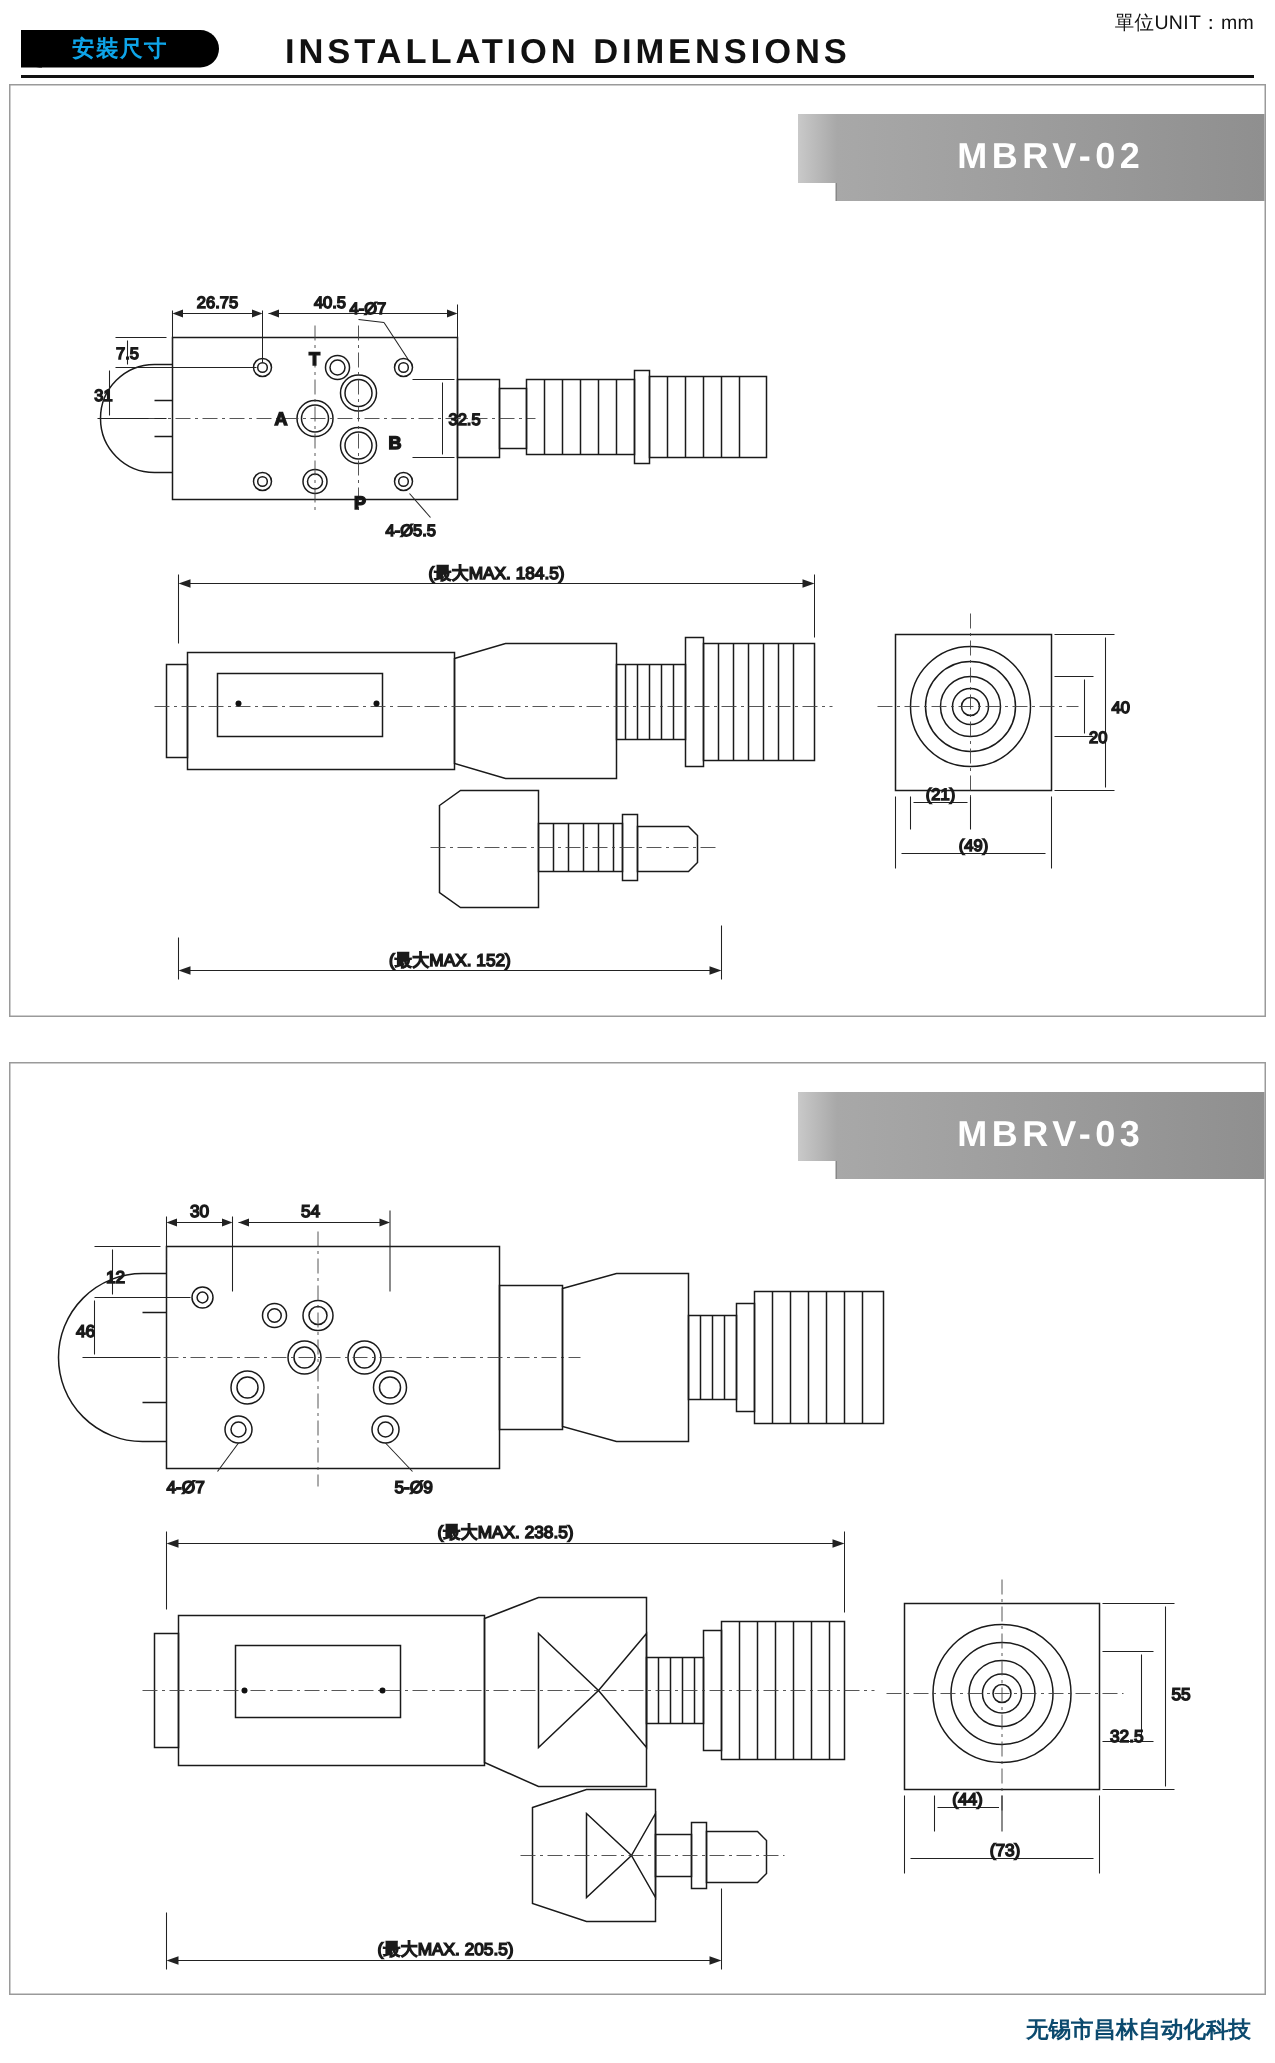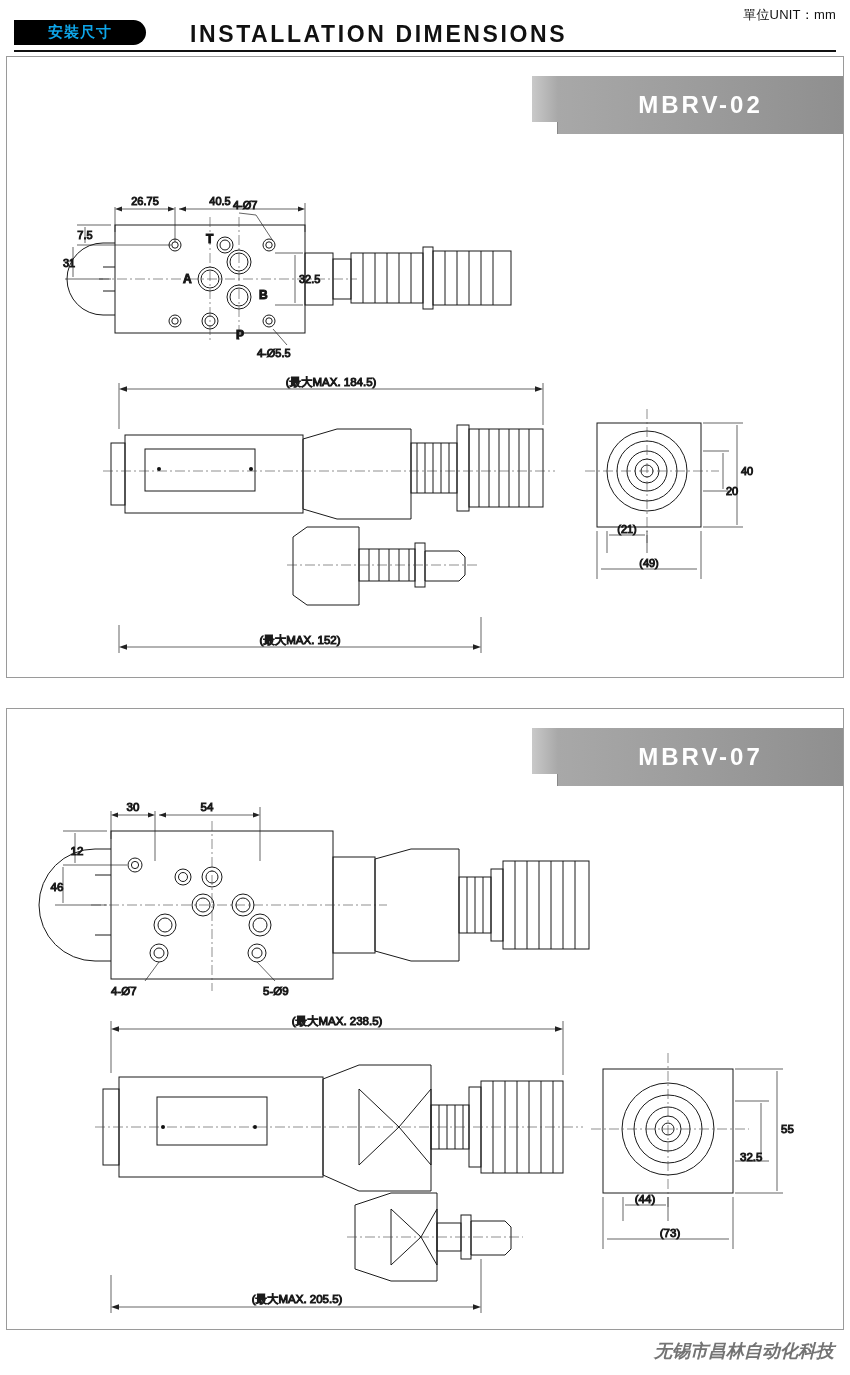--- a/index.html
+++ b/index.html
@@ -149,24 +149,23 @@
     color: rgba(120, 120, 190, 0.75);
     font-family: "DejaVu Serif", serif;
     letter-spacing: 1px;
   }
 
   
   .footer {
     position: absolute;
     right: 16px;
     bottom: 12px;
-    font-size: 18px;
+    font-size: 15px;
     font-weight: bold;
-    color: #737373;
-    font-style: italic;
+    color: #0c4a6e;
   }
 
   
   .dwg { position: absolute; left: 0; top: 0; }
   text { font-family: "Liberation Sans", sans-serif; }
 </style>
 </head>
 <body>
 
 <div class="page">
@@ -394,21 +393,21 @@
           <line x1="602" y1="478" x2="638" y2="478"></line>
           <line x1="594" y1="512" x2="690" y2="512"></line>
         </g>
         <text x="620" y="476" fill="#111" font-size="11" text-anchor="middle">(21)</text>
         <text x="642" y="510" fill="#111" font-size="11" text-anchor="middle">(49)</text>
       </g>
     </svg>
   </div>
 
   <div class="panel" id="panel2">
-    <div class="model-tab">MBRV-07</div>
+    <div class="model-tab">MBRV-03</div>
 
     <svg class="dwg" width="836" height="620" viewBox="0 0 836 620">
       <g fill="none" stroke="#1a1a1a" stroke-width="1">
 
         <rect x="104" y="122" width="222" height="148" fill="#ffffff" fill-opacity="0.30"></rect>
         <path d="M104 140 L88 140 A18 18 0 0 0 88 252 L104 252"></path>
         <line x1="88" y1="166" x2="104" y2="166"></line>
         <line x1="88" y1="226" x2="104" y2="226"></line>
         <rect x="326" y="148" width="42" height="96"></rect>
 

